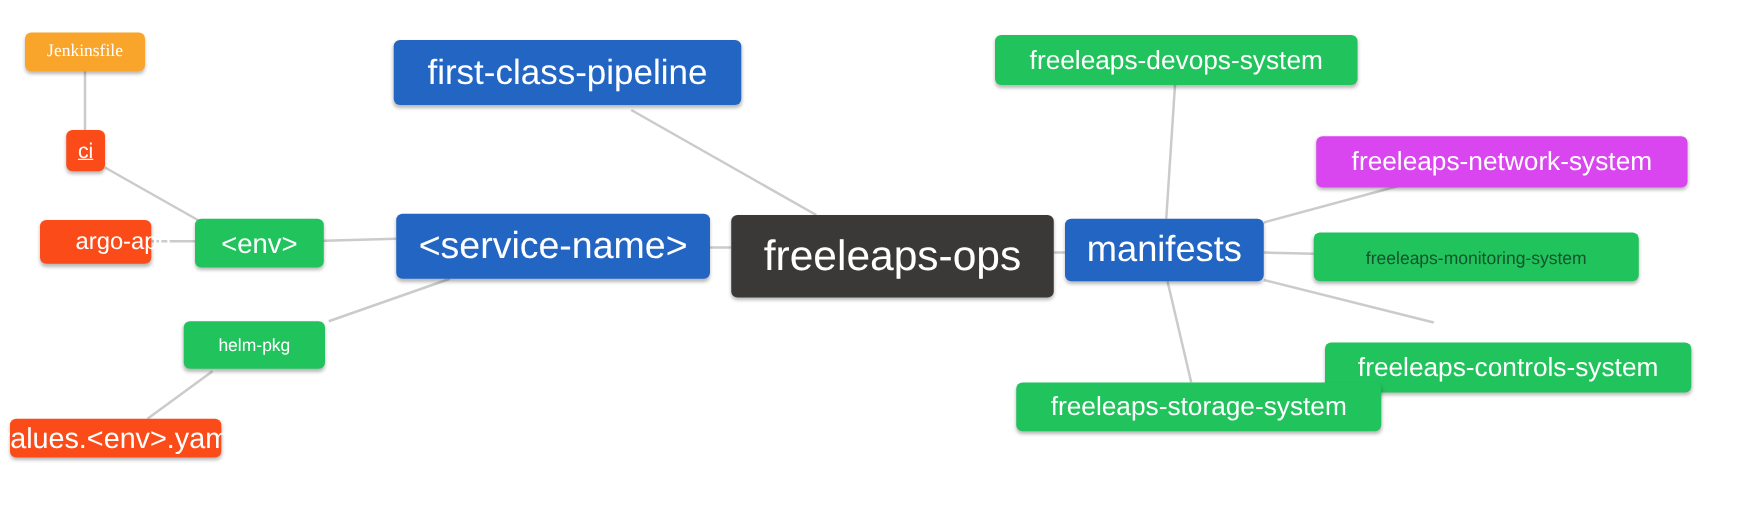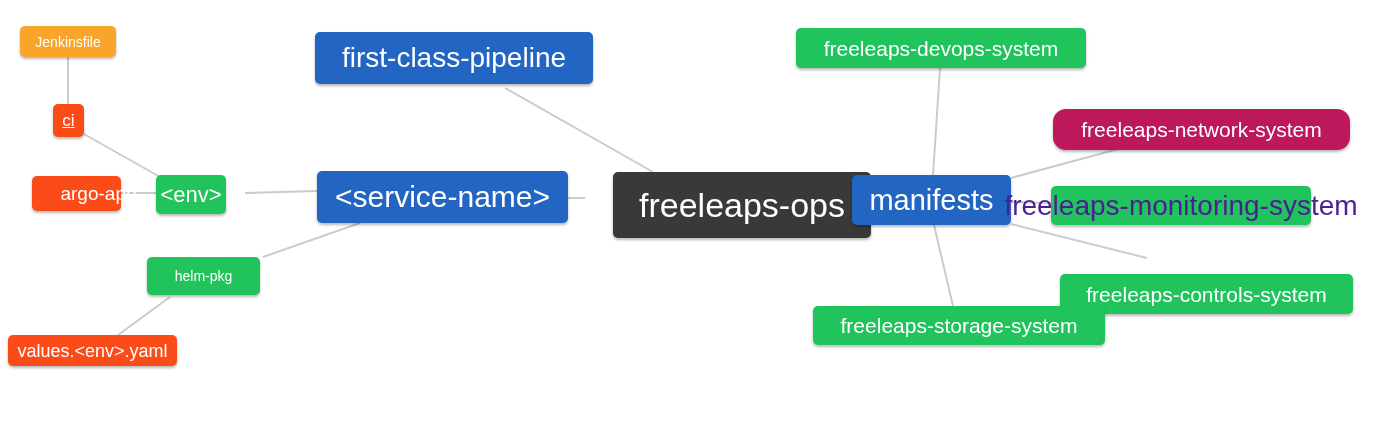--- a/index.html
+++ b/index.html
@@ -56,29 +56,29 @@
       <line x1="505" y1="88" x2="653" y2="172" stroke="#CBCBCB"></line>
       <line x1="568" y1="198" x2="585" y2="198" stroke="#CBCBCB"></line>
       <line x1="843" y1="202" x2="852" y2="202" stroke="#CBCBCB"></line>
       <line x1="940" y1="68" x2="933" y2="175" stroke="#CBCBCB"></line>
       <line x1="1011" y1="178" x2="1118" y2="149" stroke="#CBCBCB"></line>
       <line x1="1011" y1="202" x2="1051" y2="203" stroke="#CBCBCB"></line>
       <line x1="1011" y1="224" x2="1147" y2="258" stroke="#CBCBCB"></line>
       <line x1="934" y1="225" x2="953" y2="306" stroke="#CBCBCB"></line>
     </svg>
   <div id="nodes-layer">
-      <div class="node" style="left: 20px; top: 26px; width: 96px; height: 31px; font-size: 14px; background: rgb(249, 164, 43); color: rgb(255, 255, 255);">Jenkinsfile</div>
+      <div class="node" style="left: 20px; top: 26px; width: 96px; height: 31px; font-size: 14px; background: rgb(249, 164, 43); color: rgb(255, 255, 255); font-family: Liberation Serif, serif;">Jenkinsfile</div>
       <div class="node" style="left: 53px; top: 104px; width: 31px; height: 33px; font-size: 17px; background: rgb(251, 75, 25); color: rgb(255, 255, 255); text-decoration: underline;">ci</div>
       <div class="node" style="left: 32px; top: 176px; width: 89px; height: 35px; font-size: 19px; background: rgb(251, 75, 25); color: rgb(255, 255, 255); padding-left: 44px;">argo-app</div>
-      <div class="node" style="left: 156px; top: 175px; width: 70px; height: 39px; font-size: 22px; background: rgb(33, 195, 92); color: rgb(255, 255, 255);">&lt;env&gt;</div>
+      <div class="node" style="left: 156px; top: 175px; width: 103px; height: 39px; font-size: 22px; background: rgb(33, 195, 92); color: rgb(255, 255, 255);">&lt;env&gt;</div>
       <div class="node" style="left: 147px; top: 257px; width: 113px; height: 38px; font-size: 14px; background: rgb(33, 195, 92); color: rgb(255, 255, 255);">helm-pkg</div>
-      <div class="node" style="left: 8px; top: 335px; width: 169px; height: 31px; font-size: 18px; background: rgb(251, 75, 25); color: rgb(255, 255, 255);">values.&lt;env&gt;.yaml</div>
+      <div class="node" style="left: 8px; top: 335px; width: 169px; height: 31px; font-size: 23px; background: rgb(251, 75, 25); color: rgb(255, 255, 255);">values.&lt;env&gt;.yaml</div>
       <div class="node" style="left: 315px; top: 32px; width: 278px; height: 52px; font-size: 28px; background: rgb(34, 101, 194); color: rgb(255, 255, 255);">first-class-pipeline</div>
       <div class="node" style="left: 317px; top: 171px; width: 251px; height: 52px; font-size: 30px; background: rgb(34, 101, 194); color: rgb(255, 255, 255);">&lt;service-name&gt;</div>
-      <div class="node" style="left: 585px; top: 172px; width: 258px; height: 66px; font-size: 34px; background: rgb(59, 57, 55); color: rgb(255, 255, 255); margin-left: 28px;">freeleaps-ops</div>
+      <div class="node" style="left: 585px; top: 172px; width: 258px; height: 66px; font-size: 34px; background: rgb(59, 57, 55); color: rgb(255, 255, 255);">freeleaps-ops</div>
       <div class="node" style="left: 852px; top: 175px; width: 159px; height: 50px; font-size: 29px; background: rgb(34, 101, 194); color: rgb(255, 255, 255);">manifests</div>
       <div class="node" style="left: 796px; top: 28px; width: 290px; height: 40px; font-size: 21px; background: rgb(33, 195, 92); color: rgb(255, 255, 255);">freeleaps-devops-system</div>
-      <div class="node" style="left: 1053px; top: 109px; width: 297px; height: 41px; font-size: 21px; background: #be185d; color: rgb(255, 255, 255); border-radius: 13px;">freeleaps-network-system</div>
-      <div class="node" style="left: 1051px; top: 186px; width: 260px; height: 39px; font-size: 28px; background: rgb(33, 195, 92); color: #4c1d95;">freeleaps-monitoring-system</div>
+      <div class="node" style="left: 1053px; top: 109px; width: 297px; height: 41px; font-size: 21px; background: #d946ef; color: rgb(255, 255, 255);">freeleaps-network-system</div>
+      <div class="node" style="left: 1051px; top: 186px; width: 260px; height: 39px; font-size: 14px; background: rgb(33, 195, 92); color: #14532d;">freeleaps-monitoring-system</div>
       <div class="node" style="left: 1060px; top: 258px; width: 293px; height: 40px; font-size: 21px; background: rgb(33, 195, 92); color: rgb(255, 255, 255); margin-top: 16px;">freeleaps-controls-system</div>
       <div class="node" style="left: 813px; top: 306px; width: 292px; height: 39px; font-size: 21px; background: rgb(33, 195, 92); color: rgb(255, 255, 255);">freeleaps-storage-system</div>
     </div>
 </div>
 
 </body></html>

